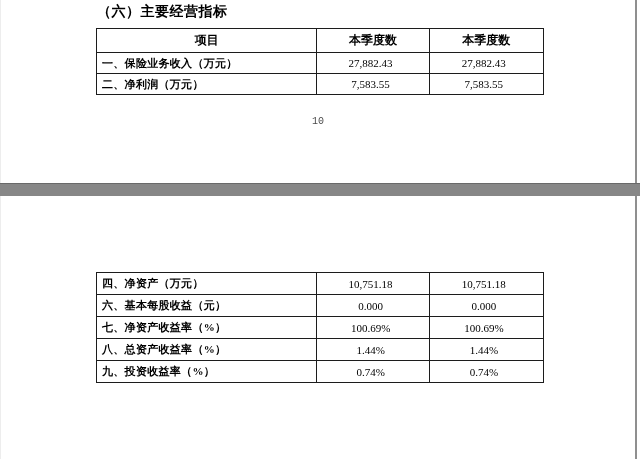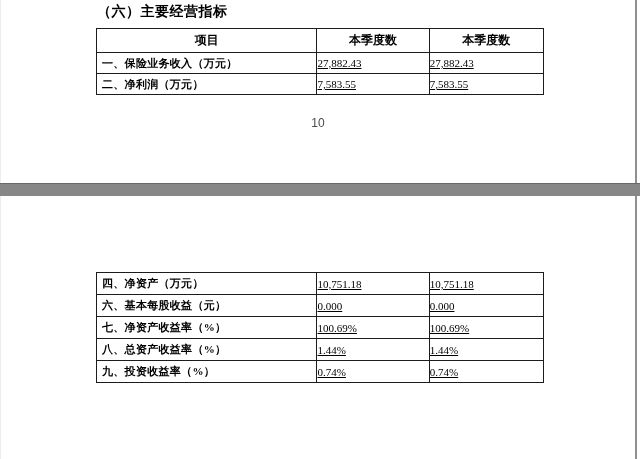--- a/index.html
+++ b/index.html
@@ -66,32 +66,31 @@
   .col-q     { width: 112px; }
   .col-y     { width: 114px; }
 
   td.cell-label {
     text-align: left;
     padding-left: 5px;
     font-weight: bold;
     letter-spacing: 0.3px;
   }
   td.cell-num {
-    text-align: left;
+    text-align: center;
     padding-right: 5px;
     font-weight: normal;
-    text-decoration: underline;
   }
 
   .page-number {
     position: absolute; left: 0; top: 116px;
     width: 634px;
     text-align: center;
-    font-family: Liberation Sans, sans-serif;
-    font-size: 12px;
+    font-family: Liberation Mono, monospace;
+    font-size: 10px;
     color: #4a4a4a;
   }
 </style>
 </head>
 <body>
 
 <div class="screen">
 
   <div class="page page--one">
     <div class="doc-title">（六）主要经营指标</div>

